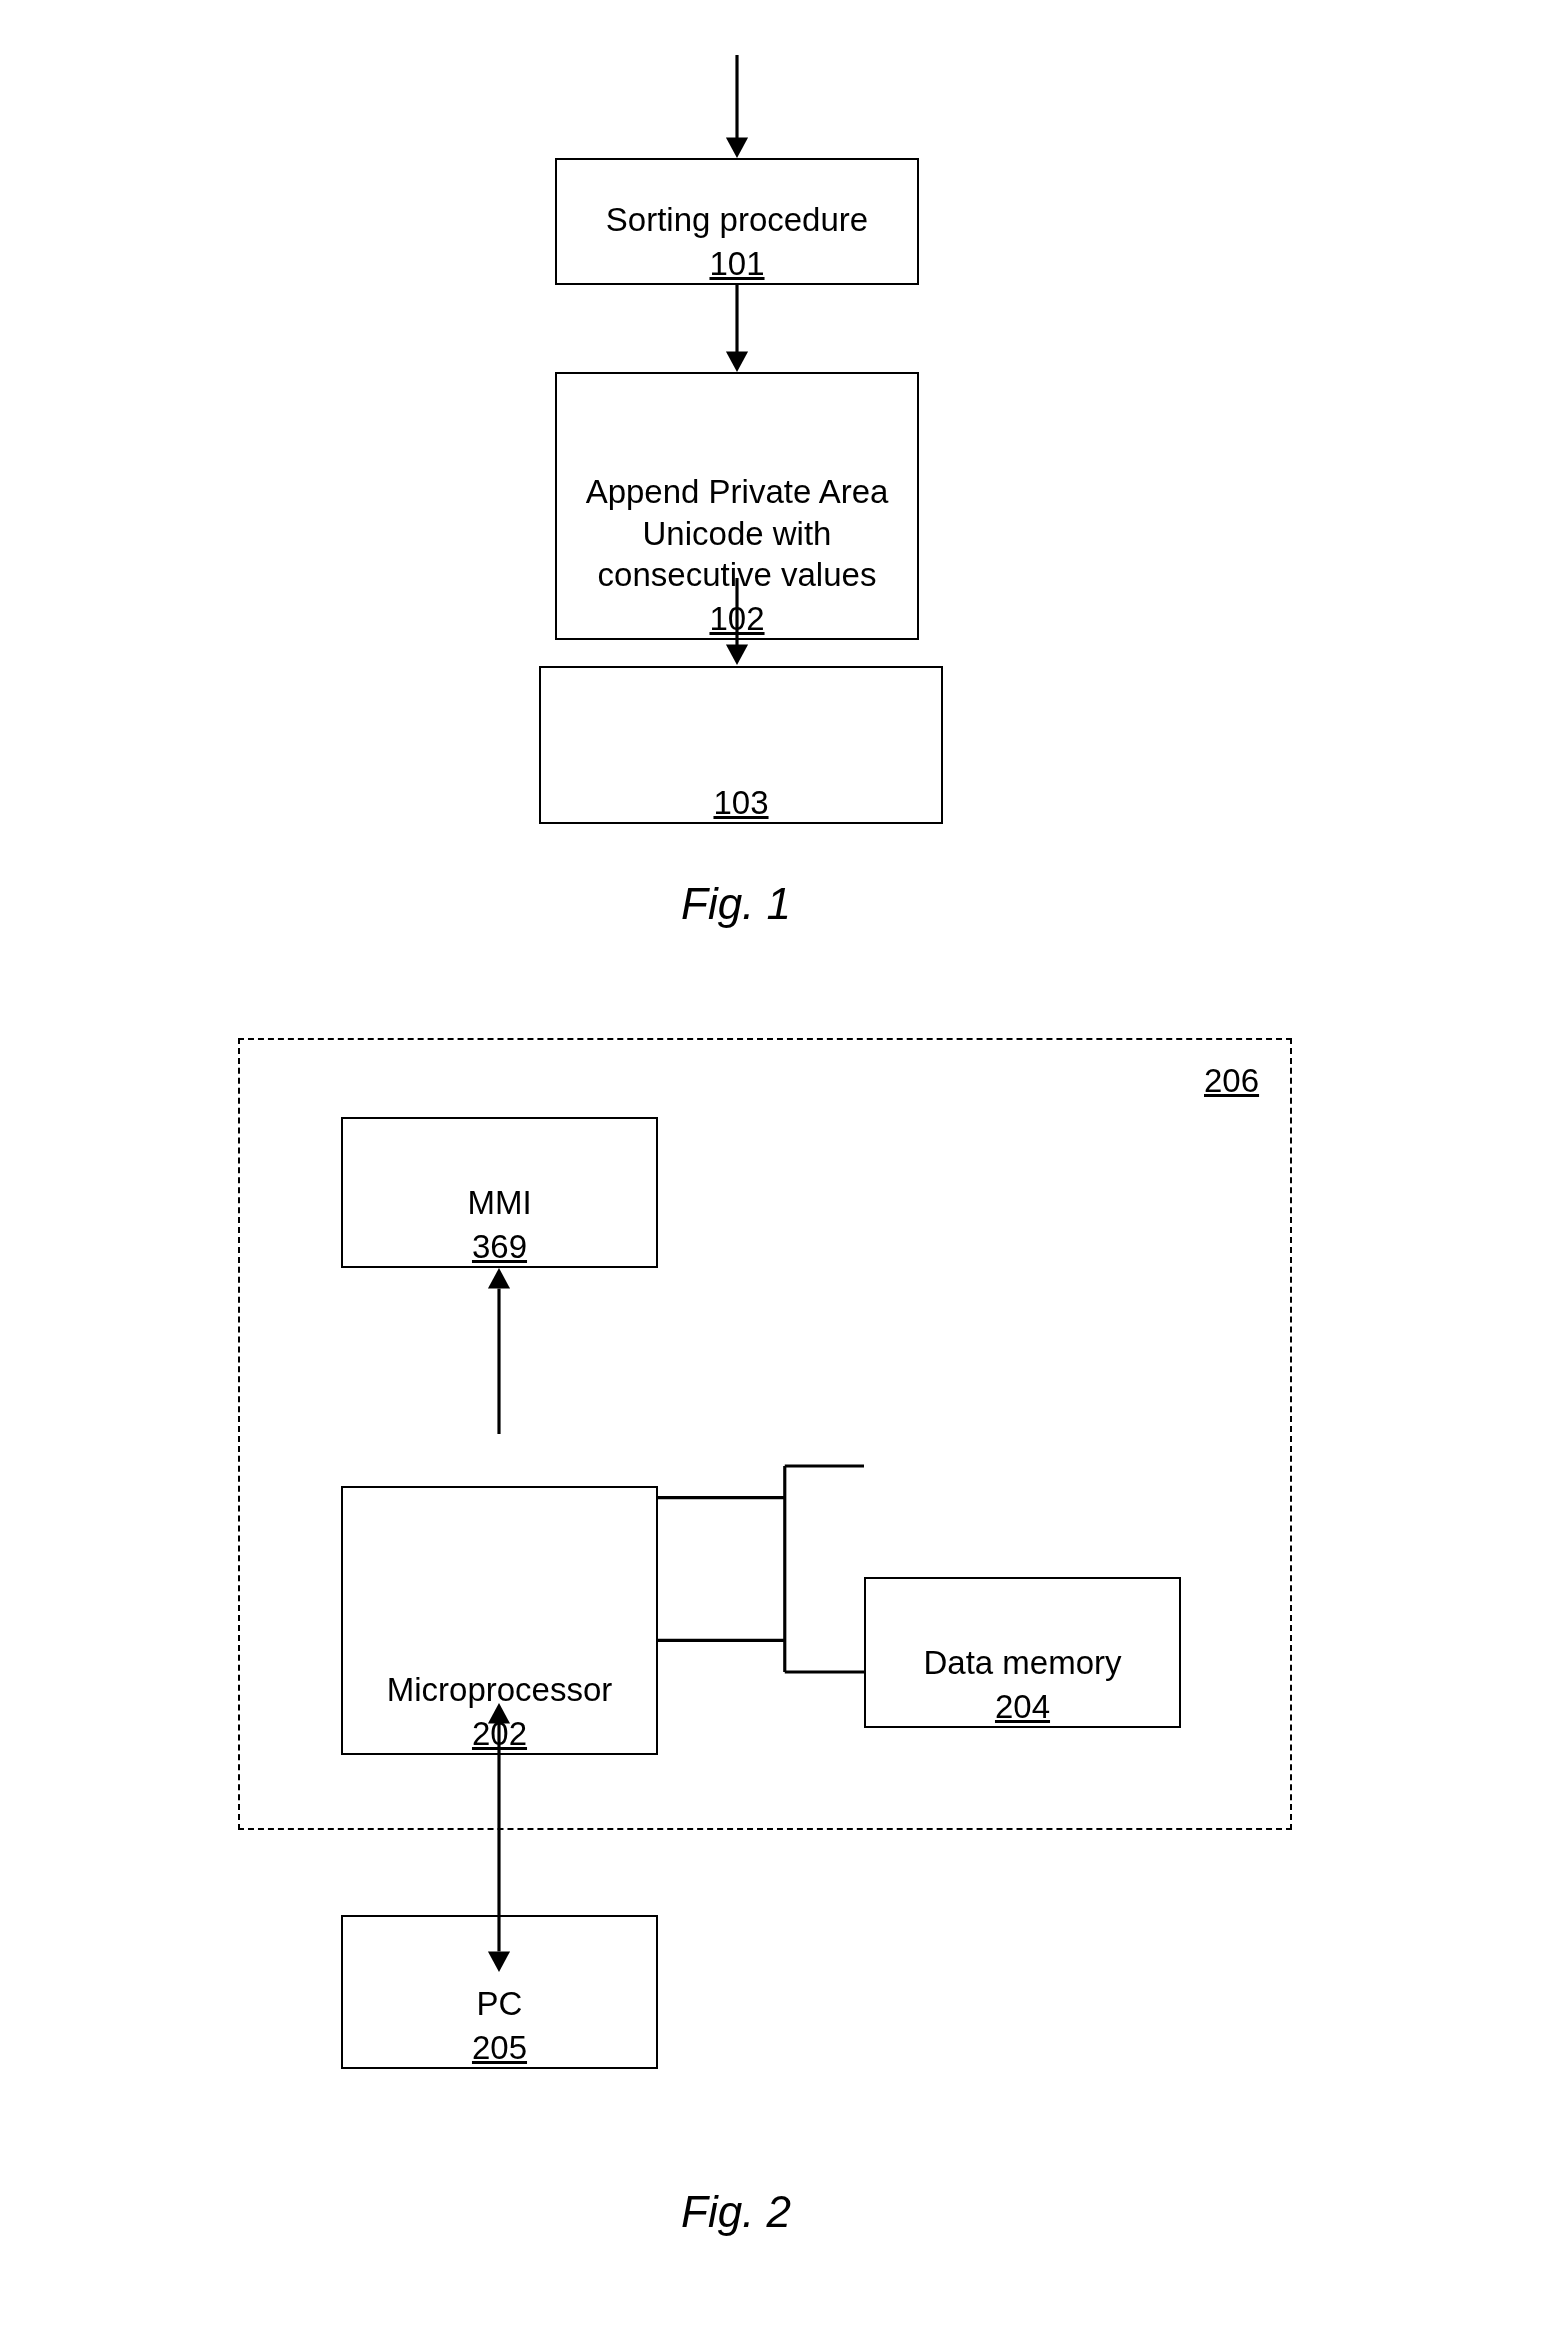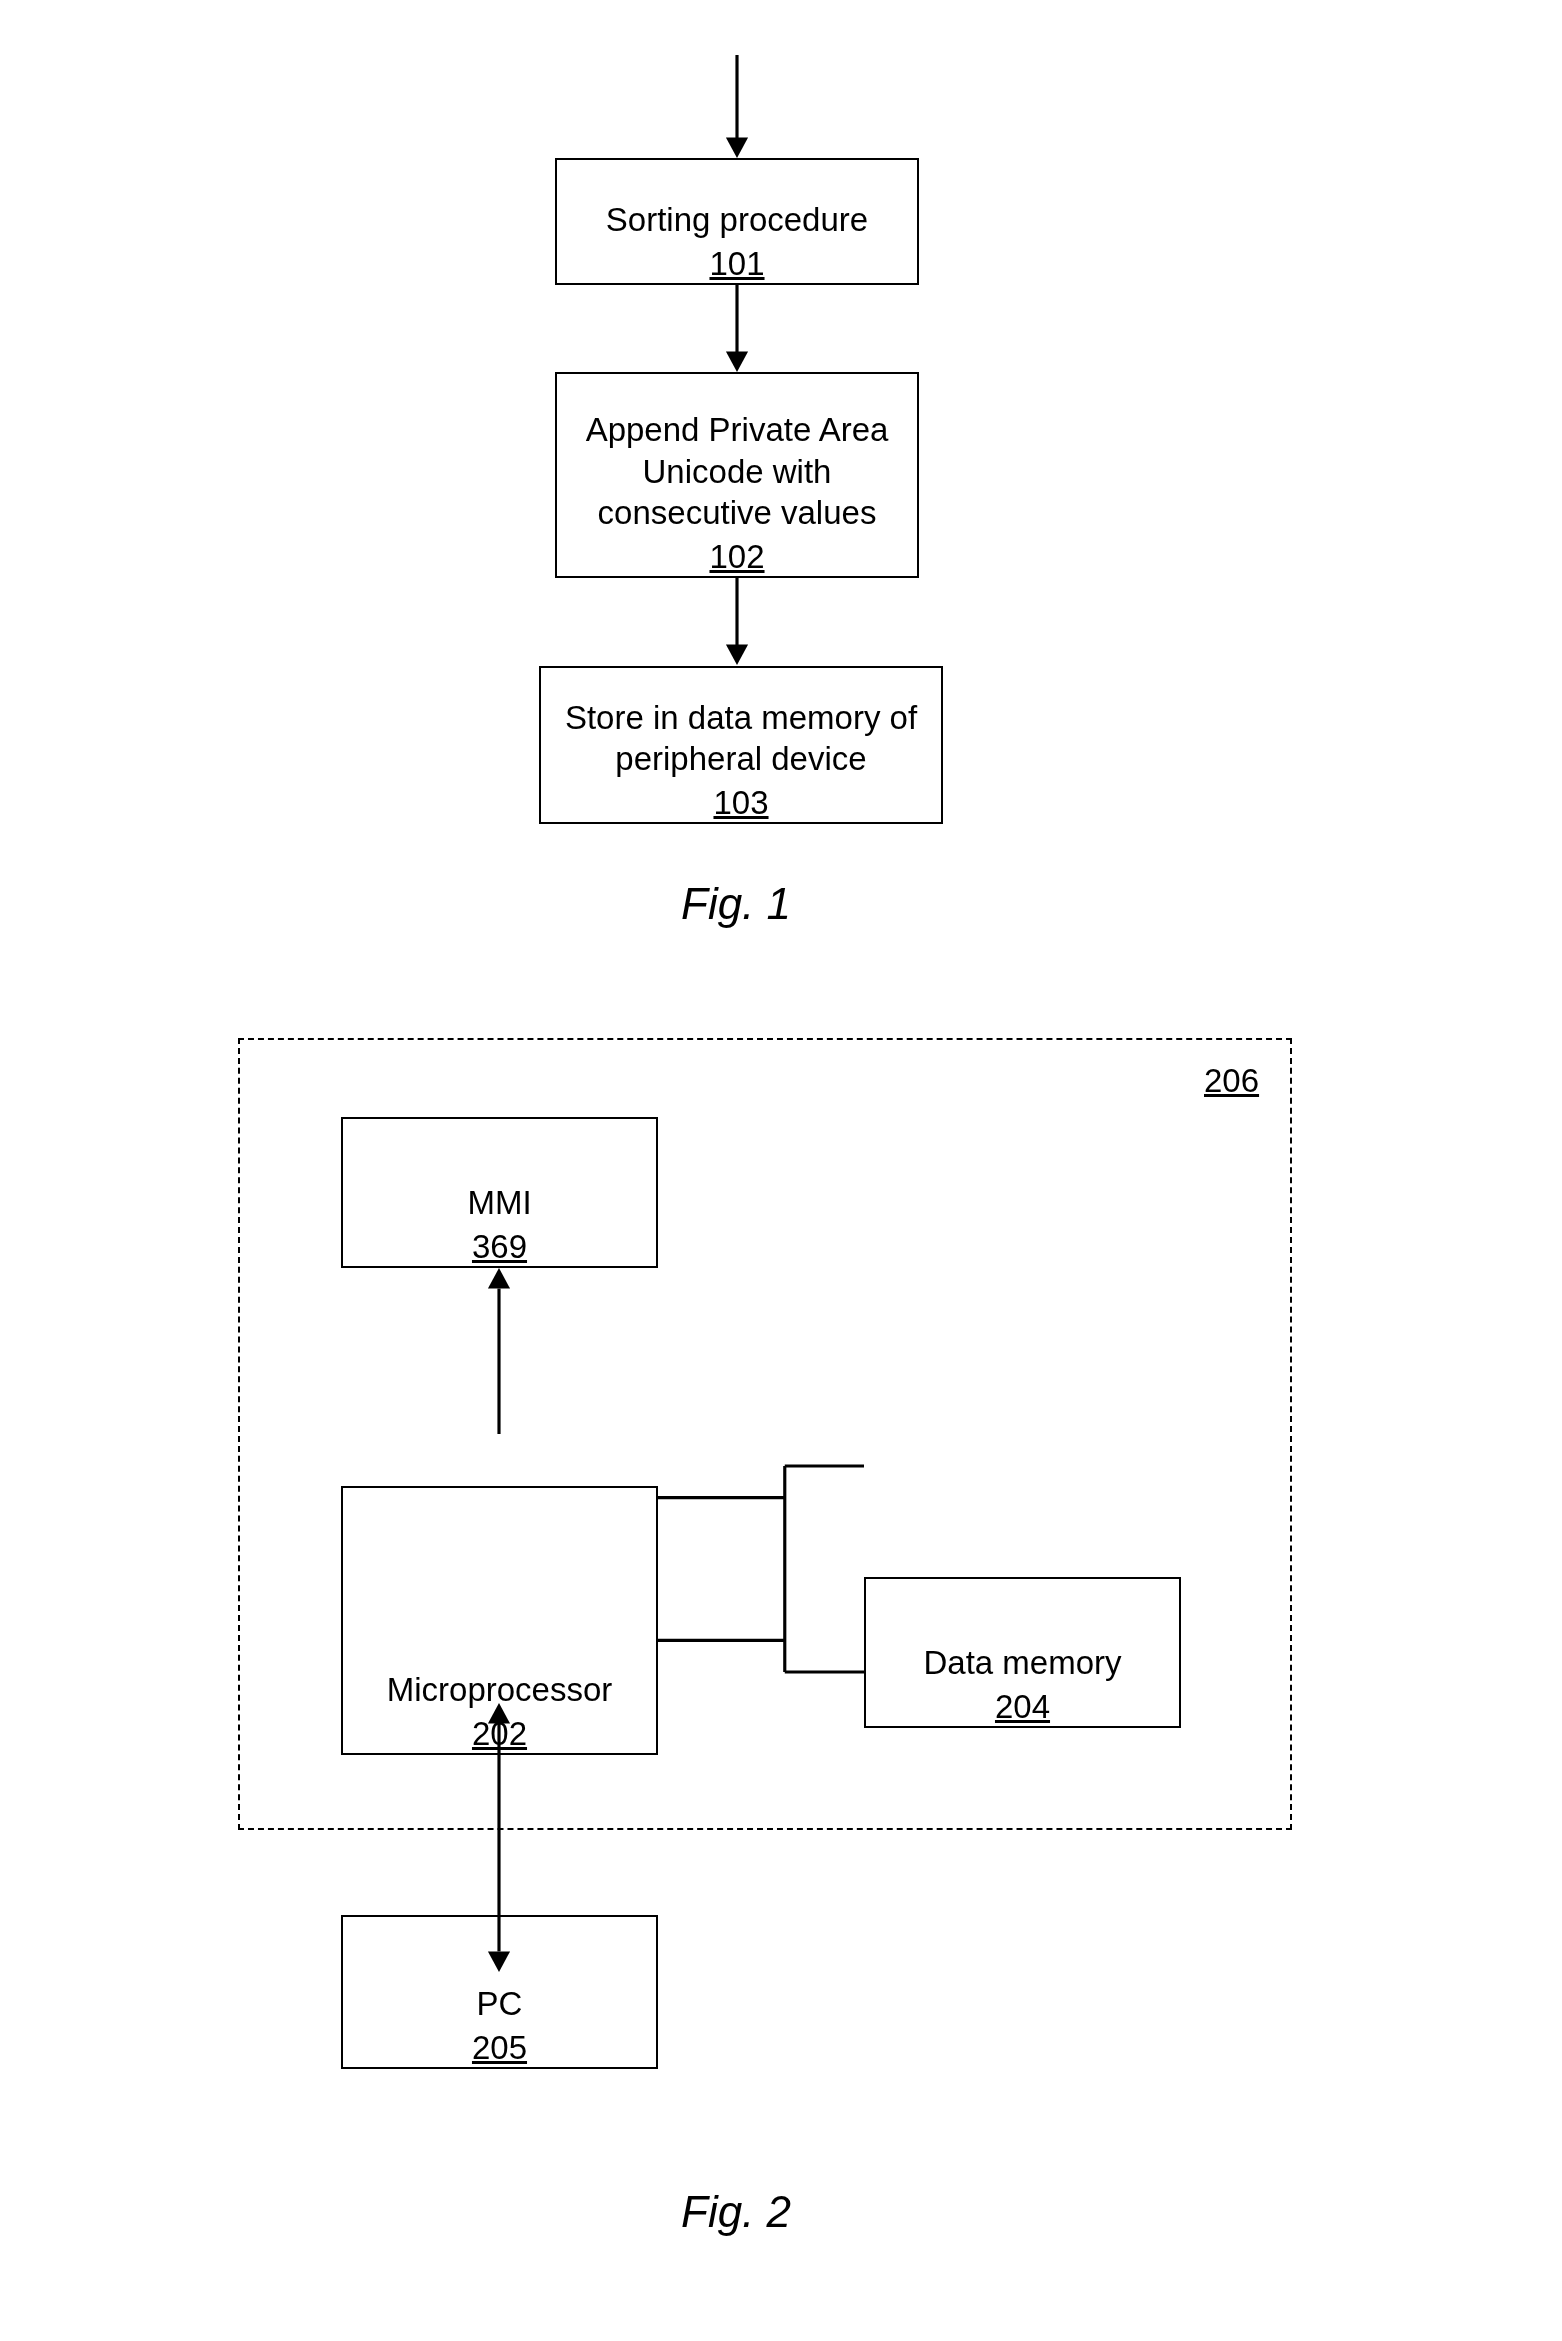--- a/index.html
+++ b/index.html
@@ -67,32 +67,31 @@
   <div class="box" style="left:555px; top:158px; width:364px; height:127px;">
     <div class="label">Sorting procedure</div>
     <div class="ref">101</div>
   </div>
 
   <svg class="connector" style="left:721px; top:285px; width:32px; height:87px;" viewBox="0 0 40 110" width="32" height="87">
     <line x1="20" y1="0" x2="20" y2="90" stroke="#000" stroke-width="4"></line>
     <polygon points="20,110 6,84 34,84" fill="#000"></polygon>
   </svg>
 
-  <div class="box" style="left:555px; top:372px; width:364px; height:206px;">
+  <div class="box" style="left:555px; top:372px; width:364px; height:268px;">
     <div class="label">Append Private Area<br>Unicode with<br>consecutive values</div>
     <div class="ref">102</div>
   </div>
 
   <svg class="connector" style="left:721px; top:578px; width:32px; height:87px;" viewBox="0 0 40 110" width="32" height="87">
     <line x1="20" y1="0" x2="20" y2="90" stroke="#000" stroke-width="4"></line>
     <polygon points="20,110 6,84 34,84" fill="#000"></polygon>
   </svg>
 
   <div class="box" style="left:539px; top:666px; width:404px; height:158px;">
-    <div class="label">Store in data memory of<br>peripheral device</div>
     <div class="ref">103</div>
   </div>
 
   <div class="caption" style="left:681px; top:879px;">Fig. 1</div>
 
   <div class="dashed-frame" style="left:238px; top:1038px; width:1054px; height:792px;"></div>
   <div class="frame-ref" style="left:1204px; top:1062px;">206</div>
 
   <div class="box" style="left:341px; top:1117px; width:317px; height:151px;">
     <div class="label">MMI</div>

